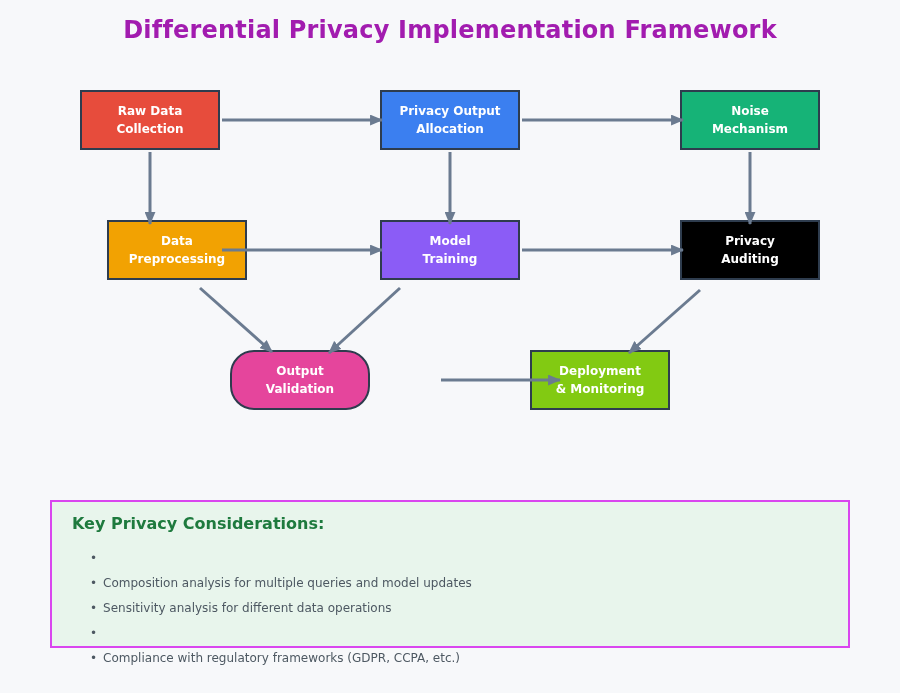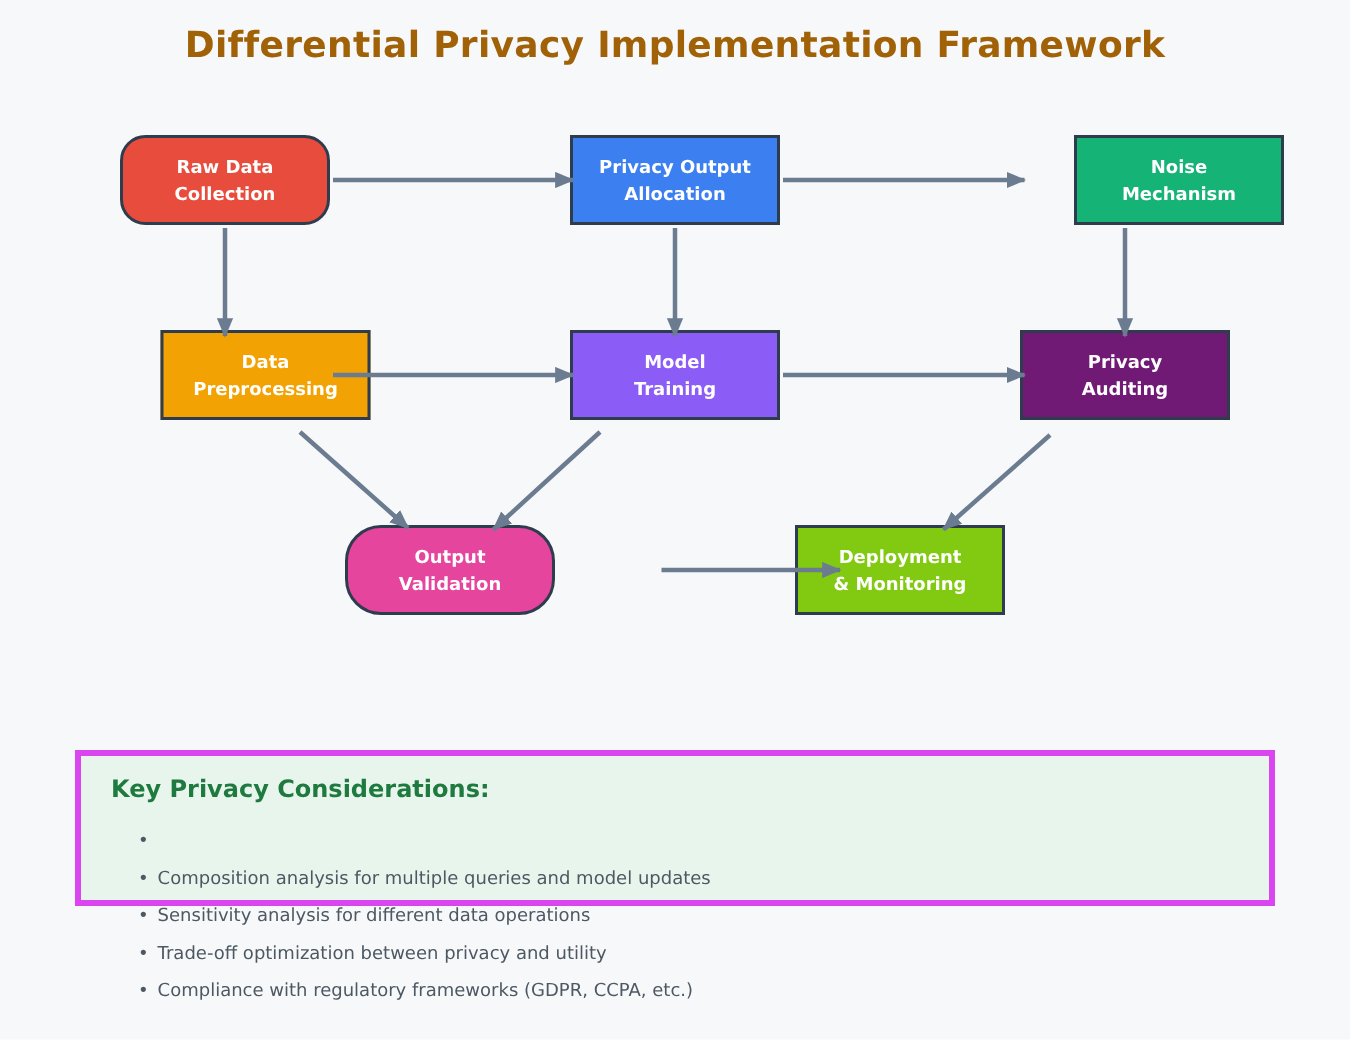--- a/index.html
+++ b/index.html
@@ -4,44 +4,44 @@
 <style>
   html,body{margin:0;padding:0;}
   body{
     width:900px;height:700px;position:relative;overflow:hidden;
     background:#f7f8fa;
     font-family:"DejaVu Sans","Liberation Sans",sans-serif;
   }
   .bottom-strip{position:absolute;left:0;top:693px;width:900px;height:7px;background:#ffffff;}
   .title{
     position:absolute;left:0;top:16px;width:900px;
-    text-align:center;font-size:24px;font-weight:bold;color:#a16207;
+    text-align:center;font-size:24px;font-weight:bold;color:#a21caf;
     letter-spacing:0.2px;margin:0;
   }
   .node{
     position:absolute;width:140px;height:60px;box-sizing:border-box;
     border:2.5px solid #2e3c4e;
     display:flex;align-items:center;justify-content:center;
   }
   .node-label{
     white-space:pre-line;text-align:center;
     font-size:12px;font-weight:bold;color:#ffffff;line-height:18px;
   }
-  .n-raw{left:80px;top:90px;border-radius:17px;}
+  .n-raw{left:80px;top:90px;}
   .n-budget{left:380px;top:90px;}
-  .n-noise{left:716px;top:90px;}
+  .n-noise{left:680px;top:90px;}
   .n-preproc{left:80px;top:220px;margin-left:27px;}
   .n-training{left:380px;top:220px;}
   .n-auditing{left:680px;top:220px;}
   .n-output{left:230px;top:350px;}
   .n-deploy{left:530px;top:350px;}
   svg.arrows{position:absolute;left:0;top:0;pointer-events:none;}
   .panel{
-    position:absolute;left:50px;top:500px;width:800px;height:104px;box-sizing:border-box;
-    background:#e8f5ec;border:4px solid #d946ef;overflow:visible;
+    position:absolute;left:50px;top:500px;width:800px;height:148px;box-sizing:border-box;
+    background:#e8f5ec;border:2px solid #d946ef;overflow:visible;
   }
   .panel-title{
     position:absolute;left:20px;top:12px;margin:0;
     font-size:16px;font-weight:bold;color:#1e7a3e;
   }
   .panel-list{
     position:absolute;left:38px;top:43px;margin:0;padding:0;list-style:none;
   }
   .panel-list li{
     height:25px;display:flex;align-items:center;
@@ -67,21 +67,21 @@
 Mechanism</span>
 </div>
 <div class="node n-preproc" style="background: rgb(242, 162, 2);">
   <span class="node-label">Data
 Preprocessing</span>
 </div>
 <div class="node n-training" style="background: rgb(139, 92, 246);">
   <span class="node-label">Model
 Training</span>
 </div>
-<div class="node n-auditing" style="background: #701a75;">
+<div class="node n-auditing" style="background: #000000;">
   <span class="node-label">Privacy
 Auditing</span>
 </div>
 <div class="node n-output" style="background: rgb(229, 69, 156); border-radius: 24px;">
   <span class="node-label">Output
 Validation</span>
 </div>
 <div class="node n-deploy" style="background: rgb(130, 202, 18);">
   <span class="node-label">Deployment
 &amp; Monitoring</span>
@@ -117,21 +117,20 @@
     <li>
       <span class="bullet-marker">•</span>
       <span>Composition analysis for multiple queries and model updates</span>
     </li>
     <li>
       <span class="bullet-marker">•</span>
       <span>Sensitivity analysis for different data operations</span>
     </li>
     <li>
       <span class="bullet-marker">•</span>
-      <span>Trade-off optimization between privacy and utility</span>
     </li>
     <li>
       <span class="bullet-marker">•</span>
       <span>Compliance with regulatory frameworks (GDPR, CCPA, etc.)</span>
     </li>
   </ul>
 </div>
 
 <div class="bottom-strip"></div>
 

